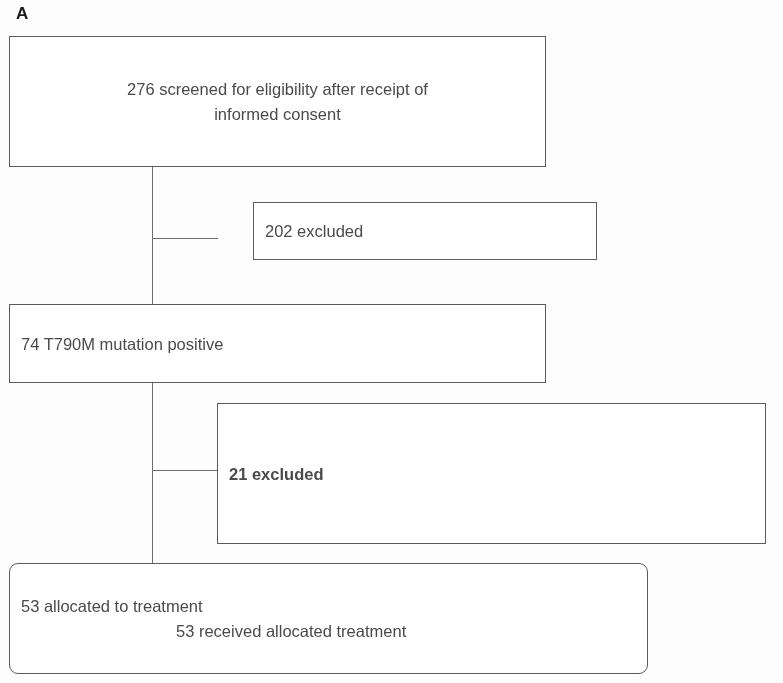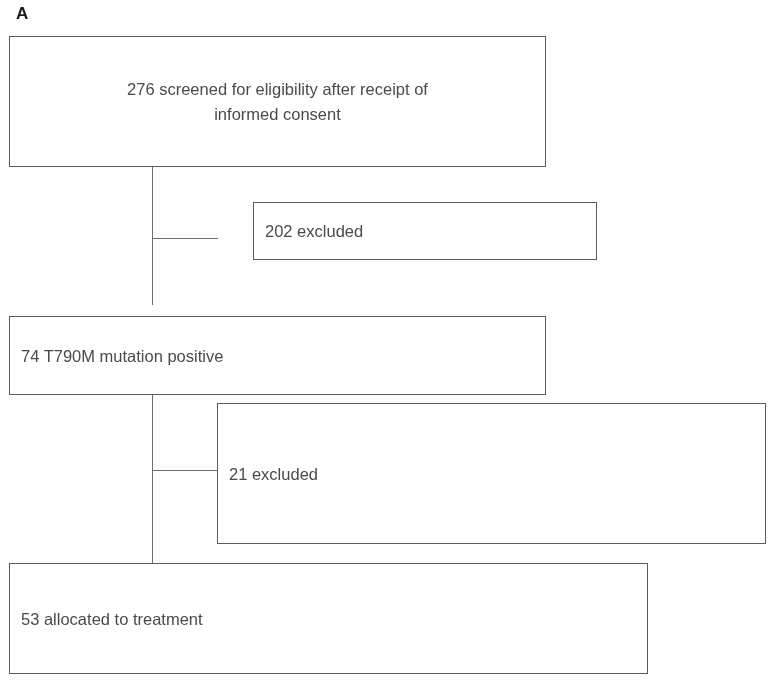--- a/index.html
+++ b/index.html
@@ -94,25 +94,25 @@
   <div class="connector horiz" style="left:152px; top:470px; width:66px;"></div>
 
   <div class="flow-box box-screened" style="left:9px; top:36px; width:537px; height:131px;">
     <div class="box-text"><span>276 screened for eligibility after receipt of</span><br><span>informed consent</span></div>
   </div>
 
   <div class="flow-box box-excl-1" style="left:217px; top:202px; width:344px; height:58px;margin-left:36px;">
     <div class="box-text" style="top:50%; transform:translateY(-50%);"><span>202 excluded</span></div>
   </div>
 
-  <div class="flow-box box-left" style="left:9px; top:304px; width:537px; height:79px;margin-top:12px;">
+  <div class="flow-box box-left" style="left:9px; top:304px; width:537px; height:79px;">
     <div class="box-text"><span>74 T790M mutation positive</span></div>
   </div>
 
-  <div class="flow-box box-excl-2" style="left:217px; top:403px; width:549px; height:141px;">
+  <div class="flow-box box-excl-2" style="left:217px; top:403px; width:549px; height:141px;font-weight:bold;">
     <div class="box-text" style="top:50%; transform:translateY(-50%);"><span>21 excluded</span></div>
   </div>
 
-  <div class="flow-box box-left" style="left:9px; top:563px; width:639px; height:111px;">
-    <div class="box-text"><span>53 allocated to treatment</span></div>
+  <div class="flow-box box-left" style="left:9px; top:563px; width:639px; height:111px;border-radius:9px;">
+    <div class="box-text"><span>53 allocated to treatment</span><span class="line-sub-wide">53 received allocated treatment</span></div>
   </div>
 
 </div>
 
 </body></html>

